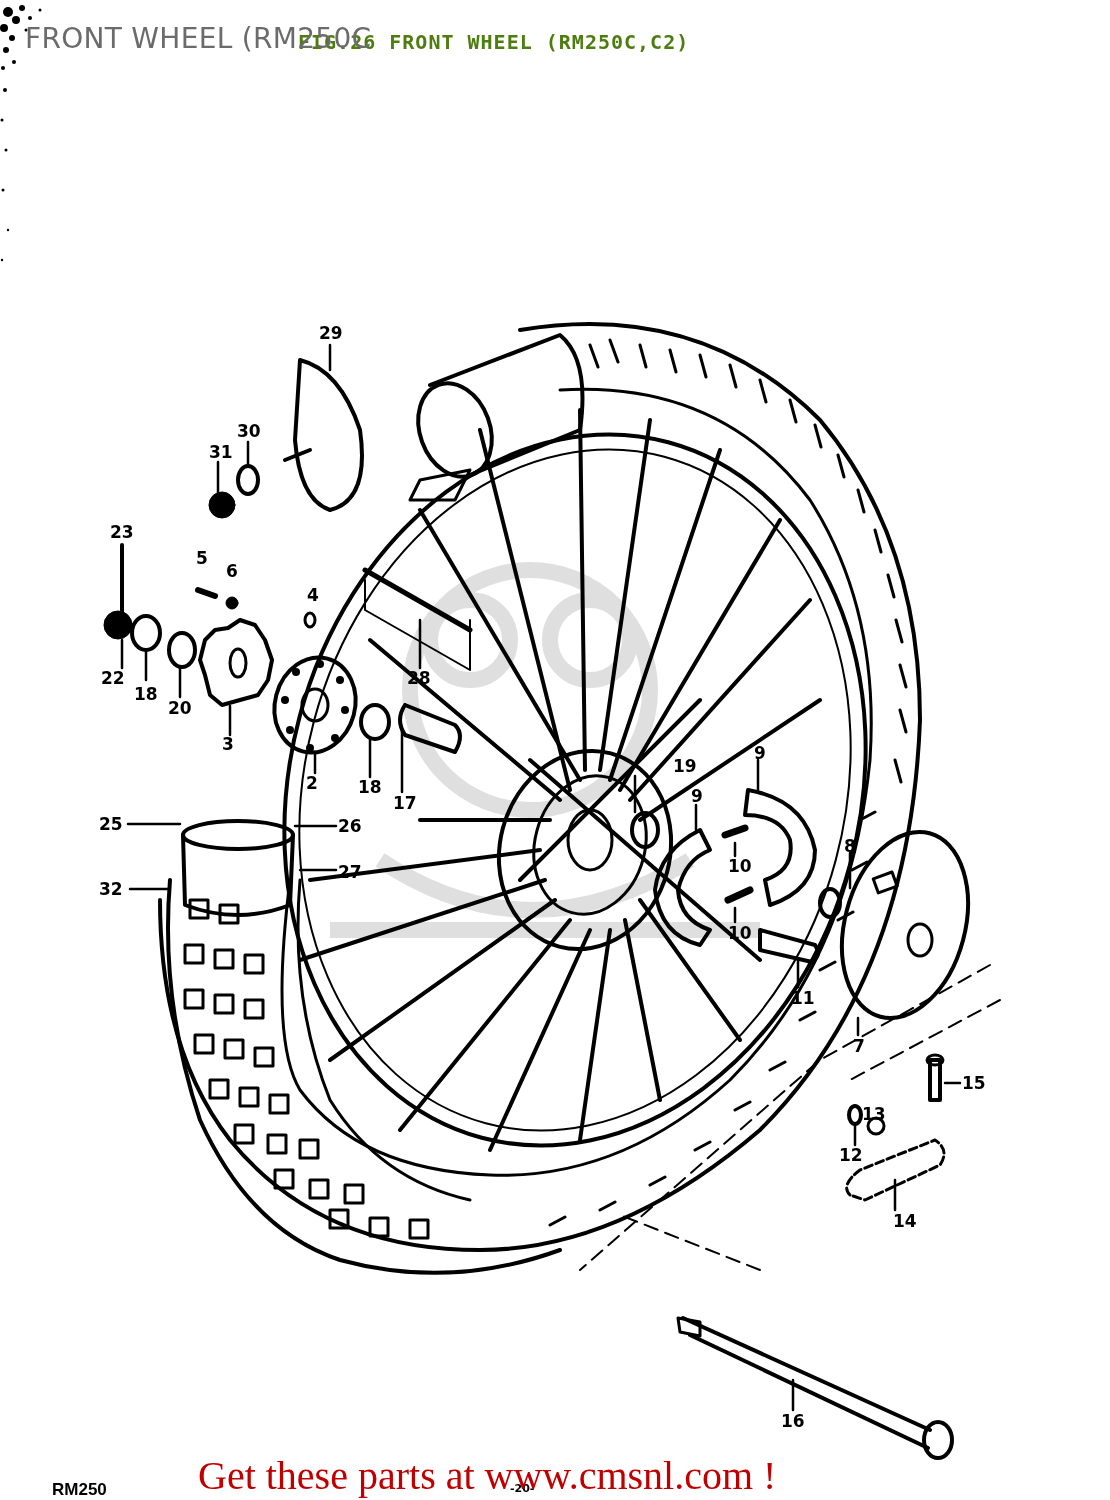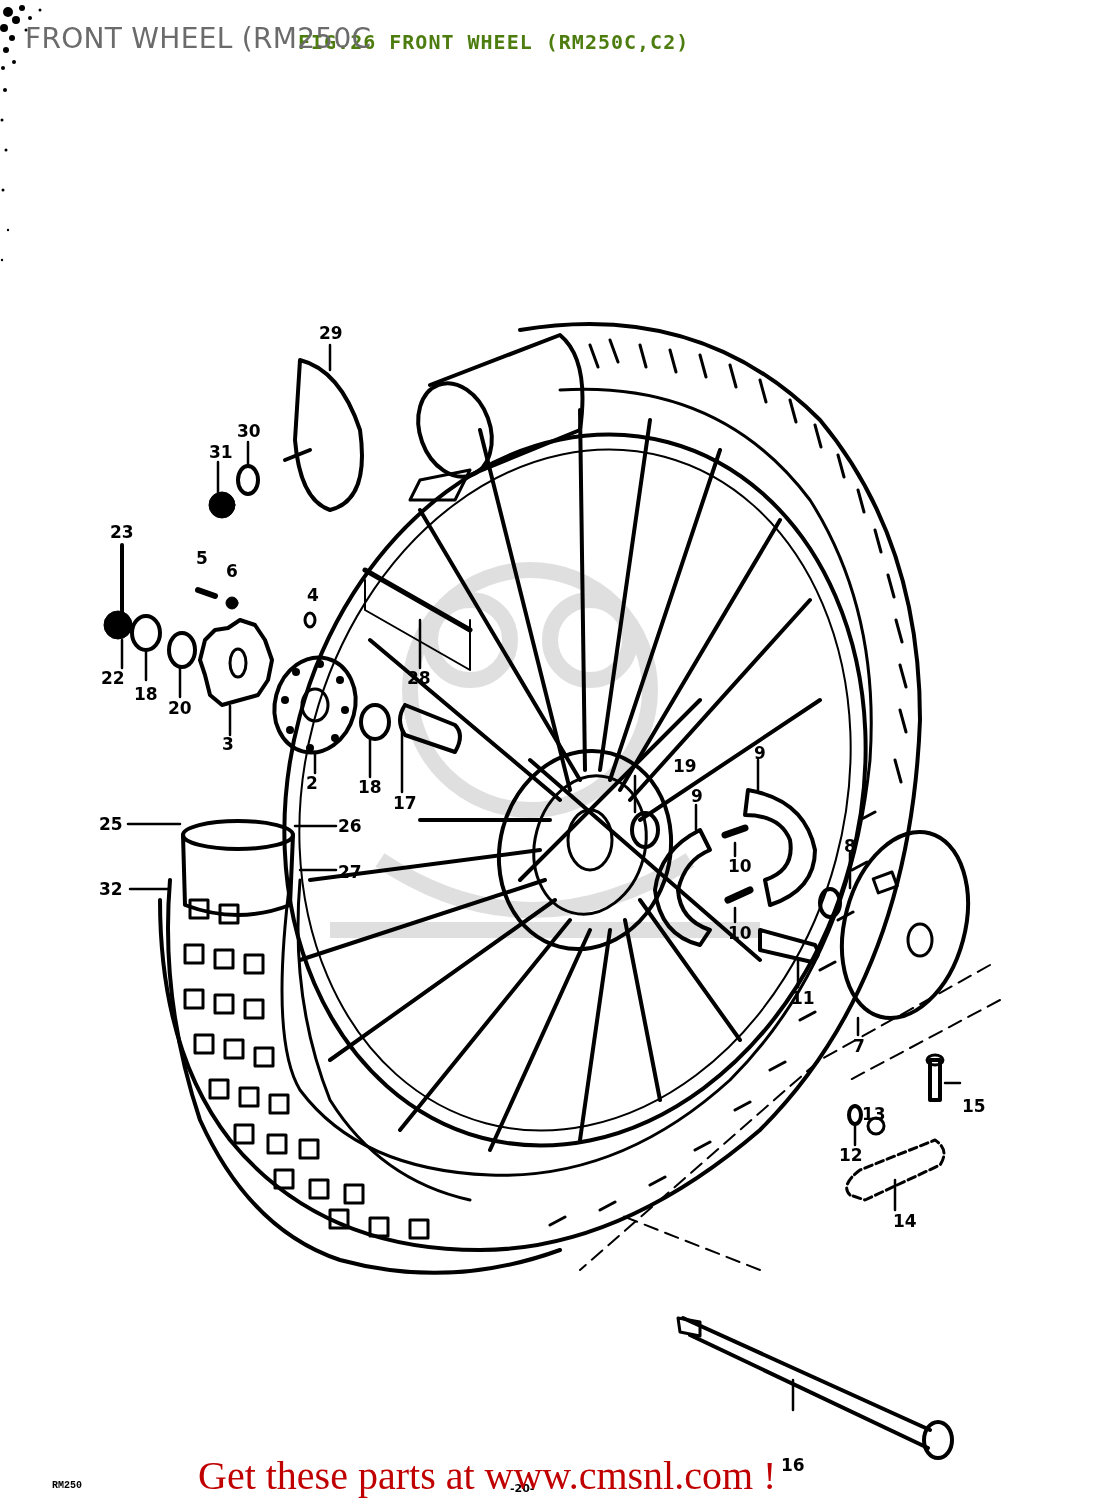--- a/index.html
+++ b/index.html
@@ -3,21 +3,21 @@
   <meta charset="utf-8">
   <style>
     html, body { margin: 0; padding: 0; background: #ffffff; }
     body { width: 1110px; height: 1500px; position: relative; overflow: hidden; font-family: "Liberation Sans", sans-serif; }
     .page-title { position: absolute; left: 25px; top: 22px; font-size: 28px; color: #6b6b6b; font-family: "DejaVu Sans", sans-serif; letter-spacing: 0.3px; z-index: 3; white-space: nowrap; }
     .fig-title { position: absolute; left: 298px; top: 30px; font-size: 20px; font-weight: bold; color: #4d7c0f; font-family: "DejaVu Sans Mono", monospace; letter-spacing: 1px; z-index: 2; white-space: nowrap; }
     .speckle { position: absolute; left: 0; top: 0; width: 60px; height: 300px; z-index: 1; }
     svg.drawing { position: absolute; left: 0; top: 0; width: 1110px; height: 1500px; }
     .lbl { position: absolute; font-family: "DejaVu Sans", sans-serif; font-size: 17px; font-weight: bold; color: #000; line-height: 1; z-index: 2; white-space: nowrap; }
     .footer-link { position: absolute; left: 198px; top: 1452px; font-size: 40px; color: #c00000; font-family: Liberation Serif, serif; z-index: 3; white-space: nowrap; text-decoration: none; }
-    .model-code { position: absolute; left: 52px; top: 1480px; font-size: 10px; font-weight: bold; font-family: Liberation Mono, monospace; text-align: right; }
+    .model-code { position: absolute; left: 52px; top: 1480px; font-size: 17px; font-weight: bold; font-family: Liberation Sans, sans-serif; text-align: right; }
     .page-num { position: absolute; left: 510px; top: 1482px; font-size: 11px; font-weight: bold; font-family: "DejaVu Sans", sans-serif; }
   </style>
 </head>
 <body>
 
 <div class="page-title">FRONT WHEEL (RM250C</div>
 <div class="fig-title">FIG.26  FRONT WHEEL (RM250C,C2)</div>
 
 <svg class="speckle" viewBox="0 0 60 300">
   <g fill="#000">
@@ -237,22 +237,22 @@
     <div class="lbl" style="left: 853px; top: 1038px;">7</div>
     <div class="lbl" style="left: 844px; top: 838px;">8</div>
     <div class="lbl" style="left: 691px; top: 788px;">9</div>
     <div class="lbl" style="left: 754px; top: 745px;">9</div>
     <div class="lbl" style="left: 728px; top: 858px;">10</div>
     <div class="lbl" style="left: 728px; top: 925px;">10</div>
     <div class="lbl" style="left: 791px; top: 990px;">11</div>
     <div class="lbl" style="left: 839px; top: 1147px;">12</div>
     <div class="lbl" style="left: 862px; top: 1106px;">13</div>
     <div class="lbl" style="left: 893px; top: 1213px;">14</div>
-    <div class="lbl" style="left: 962px; top: 1098px;">15</div>
-    <div class="lbl" style="left: 781px; top: 1413px; margin-top: 44px;">16</div>
+    <div class="lbl" style="left: 962px; top: 1075px;">15</div>
+    <div class="lbl" style="left: 781px; top: 1413px;">16</div>
     <div class="lbl" style="left: 393px; top: 795px;">17</div>
     <div class="lbl" style="left: 358px; top: 779px;">18</div>
     <div class="lbl" style="left: 625px; top: 758px; margin-left: 48px;">19</div>
     <div class="lbl" style="left: 168px; top: 700px;">20</div>
     <div class="lbl" style="left: 134px; top: 686px;">18</div>
     <div class="lbl" style="left: 101px; top: 670px;">22</div>
     <div class="lbl" style="left: 110px; top: 524px;">23</div>
     <div class="lbl" style="left: 99px; top: 881px;">32</div>
     <div class="lbl" style="left: 99px; top: 816px;">25</div>
     <div class="lbl" style="left: 338px; top: 818px; text-align: right;">26</div>

